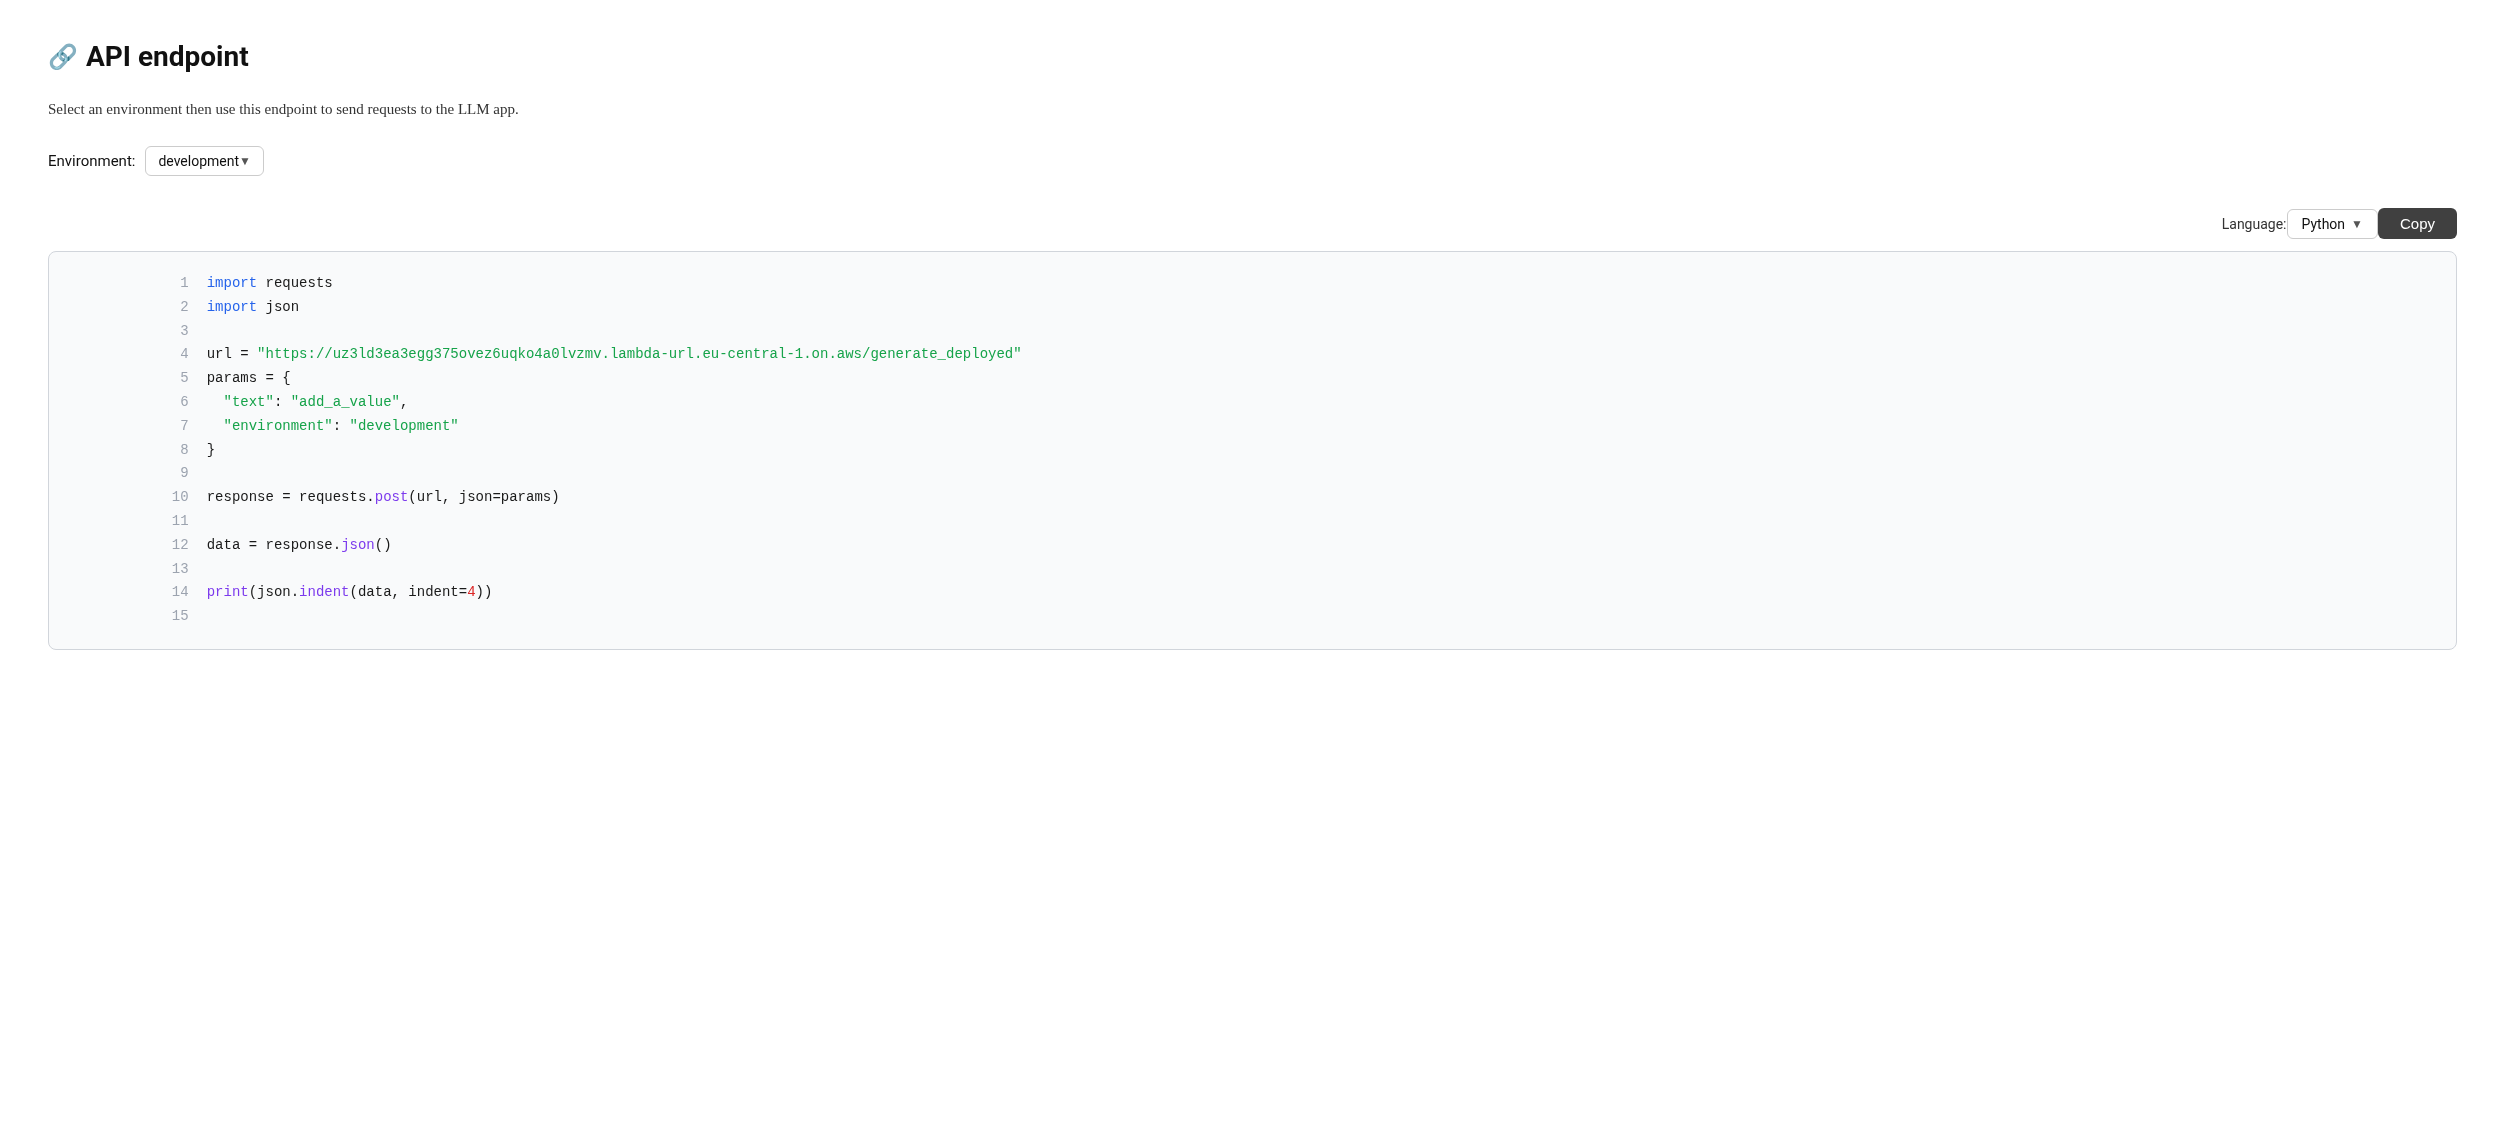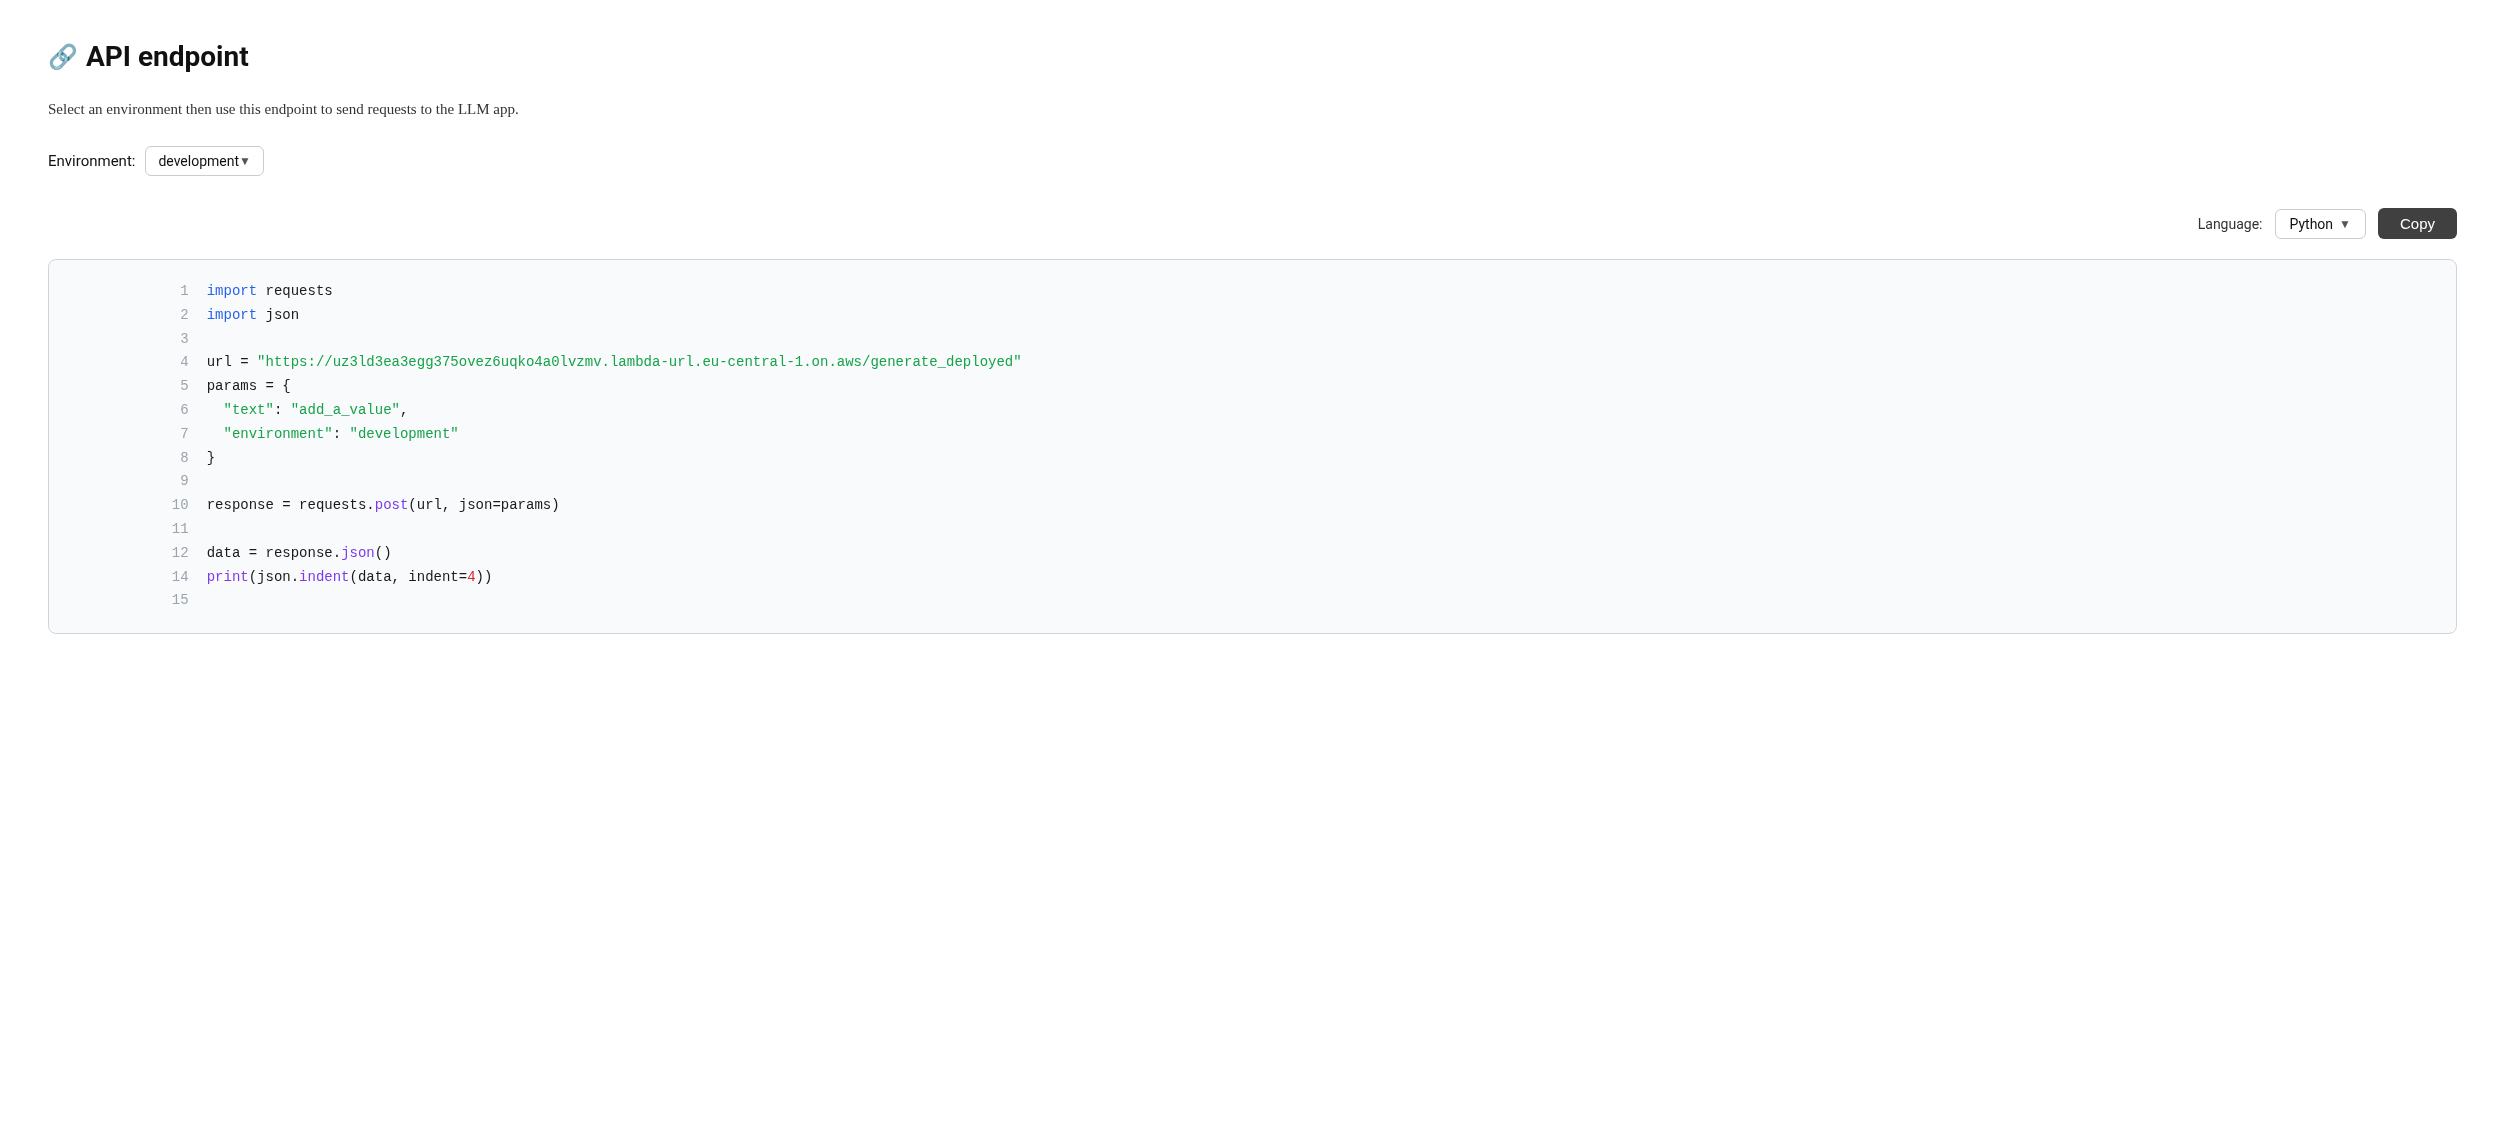--- a/index.html
+++ b/index.html
@@ -66,22 +66,22 @@
 
     .env-select .chevron {
       font-size: 12px;
       color: #555;
     }
 
     .toolbar {
       display: flex;
       justify-content: flex-end;
       align-items: center;
-      gap: 12px;
-      margin-bottom: 20px;
+      gap: 0;
+      margin-bottom: 12px;
     }
 
     .lang-label {
       font-size: 14px;
       color: #333;
     }
 
     .lang-select {
       display: flex;
       align-items: center;
@@ -244,20 +244,24 @@
     </tr>
         <tr>
       <td class="line-num">11</td>
       <td class="line-code">&nbsp;</td>
     </tr>
         <tr>
       <td class="line-num">12</td>
       <td class="line-code"><span class="var">data</span> <span class="op">=</span> <span class="var">response</span>.<span class="fn">json</span>()</td>
     </tr>
         <tr>
+      <td class="line-num">13</td>
+      <td class="line-code">&nbsp;</td>
+    </tr>
+        <tr>
       <td class="line-num">14</td>
       <td class="line-code"><span class="fn">print</span>(<span class="var">json</span>.<span class="fn">indent</span>(<span class="var">data</span>, <span class="var">indent</span><span class="op">=</span><span class="num">4</span>))</td>
     </tr>
         <tr>
       <td class="line-num">15</td>
       <td class="line-code">&nbsp;</td>
     </tr>
       </tbody>
   </table>
 </div>

